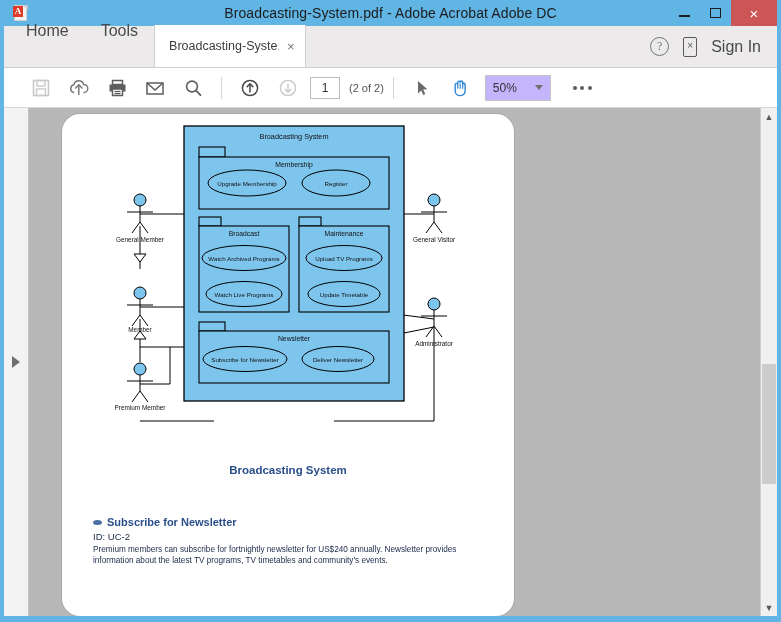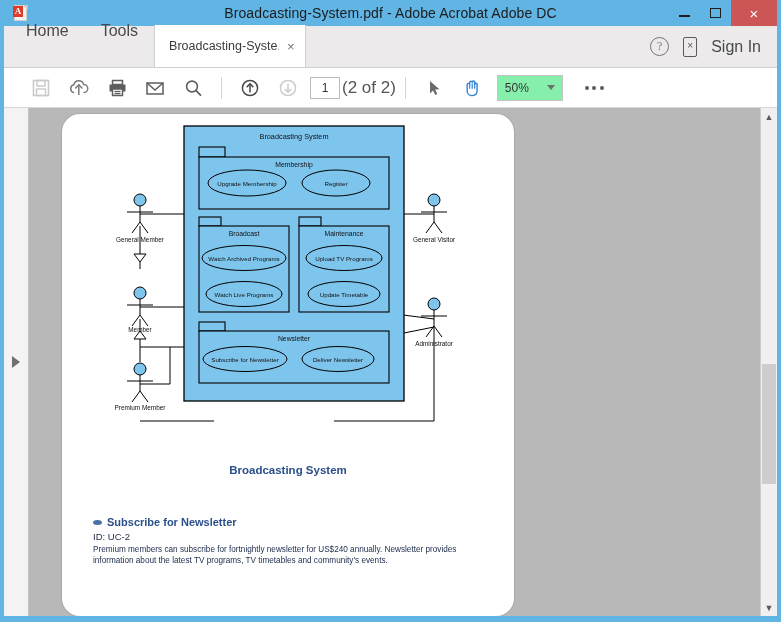--- a/index.html
+++ b/index.html
@@ -214,28 +214,28 @@
     background: #fff;
     text-align: center;
     font-size: 12px;
     color: #333;
     font-family: "Liberation Sans", sans-serif;
     box-sizing: border-box;
     padding: 0;
     margin-left: 3px;
   }
   #page-count {
-    font-size: 17px;
+    font-size: 11px;
     color: #555;
-    margin-left: 2px;
+    margin-left: 9px;
   }
   #zoom-box {
     width: 66px; height: 26px;
     border: 1px solid #c4c4c4;
-    background: #86efac;
+    background: #c4b5fd;
     display: flex;
     align-items: center;
     justify-content: space-between;
     box-sizing: border-box;
     padding: 0 7px;
     margin-left: 6px;
   }
   #zoom-value { font-size: 12px; color: #333; }
   .caret-down {
     width: 0; height: 0;

